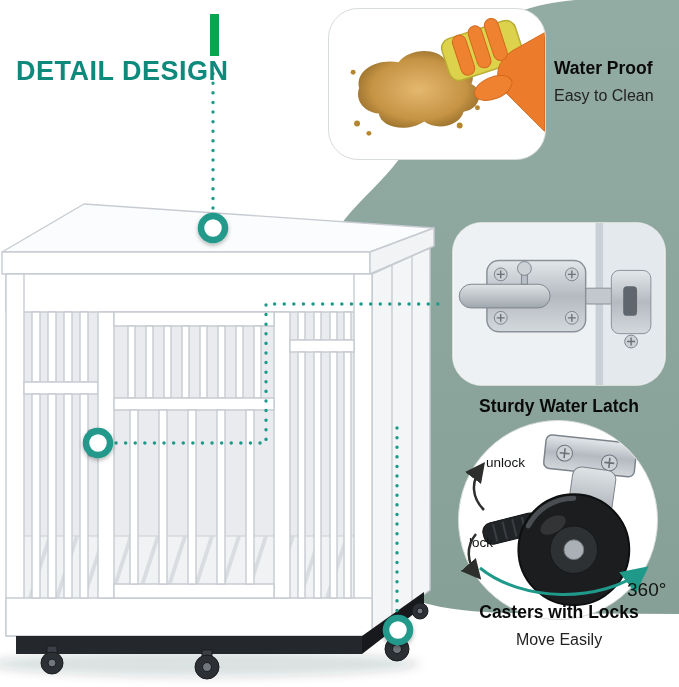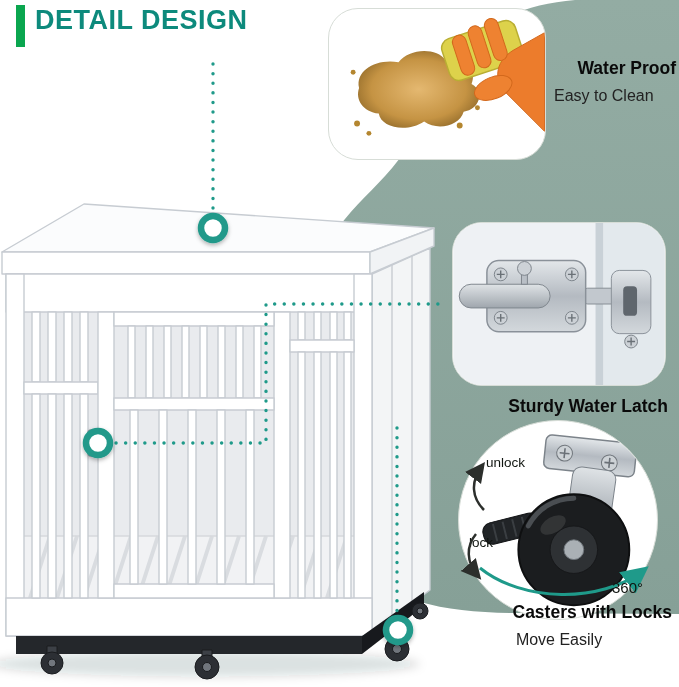--- a/index.html
+++ b/index.html
@@ -2,41 +2,41 @@
 <html><head>
 <meta charset="utf-8">
 <style>
   html,body{margin:0;padding:0;background:#ffffff;}
   .stage{
     position:relative;width:679px;height:687px;overflow:hidden;background:#fff;
     font-family:"Liberation Sans", sans-serif;color:#111;
   }
   .bg-svg{position:absolute;inset:0;width:679px;height:687px;}
   
-  .title-wrap{position:absolute;left:16px;top:5px;display:flex;align-items:flex-start;z-index:3;}
+  .title-wrap{position:absolute;left:16px;top:14px;display:flex;align-items:flex-end;z-index:3;flex-direction:column;}
   .title-bar{width:9px;height:42px;background:#0aa64f;margin-right:10px;}
   .page-title{margin:0;font-size:27px;font-weight:800;letter-spacing:.5px;color:#0d8a7c;}
   
   .card{position:absolute;background:#fff;border:1.6px solid #d7ddd7;box-sizing:border-box;overflow:hidden;z-index:2;}
   .card svg{display:block;width:100%;height:100%;}
   .card-waterproof{left:328px;top:8px;width:218px;height:152px;border-radius:30px;}
   .card-latch{left:452px;top:222px;width:214px;height:164px;border-radius:30px;}
   .card-casters{left:458px;top:420px;width:200px;height:200px;border-radius:50%;}
   
   .label{position:absolute;z-index:3;}
   .label-waterproof{left:554px;top:58px;width:122px;text-align:left;}
   .label-latch{left:450px;top:396px;width:218px;text-align:center;}
   .label-casters{left:446px;top:602px;width:226px;text-align:center;}
-  .callout-title{font-size:17.5px;font-weight:700;color:#0a0a0a;line-height:1.25;text-align:right;}
+  .callout-title{font-size:17.5px;font-weight:700;color:#0a0a0a;line-height:1.25;}
   .callout-sub{font-size:16px;color:#222;margin-top:7px;}
   
   .ann{position:absolute;z-index:4;font-size:13.5px;color:#101510;}
   .ann-unlock{left:486px;top:447px;margin-top:8px;}
   .ann-lock{left:469px;top:535px;}
-  .ann-deg{left:612px;top:579px;font-size:15px;}
+  .ann-deg{left:627px;top:579px;font-size:19px;}
   .overlay-svg{position:absolute;z-index:4;}
   .arrows-svg{left:452px;top:448px;width:70px;height:150px;}
   .arc-svg{left:470px;top:556px;width:190px;height:64px;}
 </style>
 </head>
 <body>
 
 <div class="stage">
 
   <svg class="bg-svg" viewBox="0 0 679 687">

